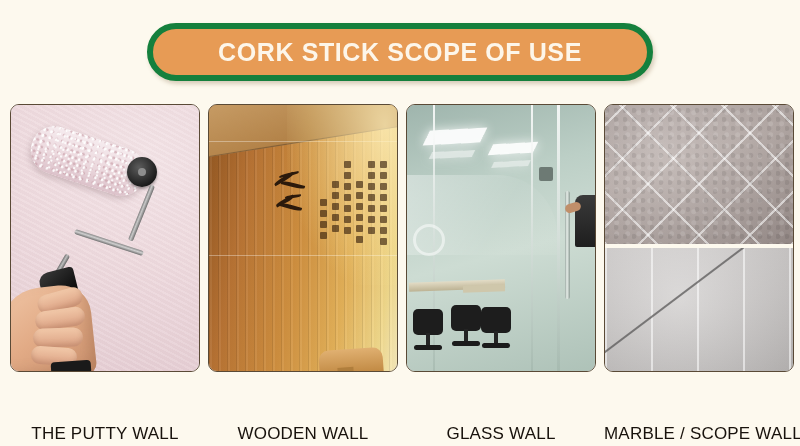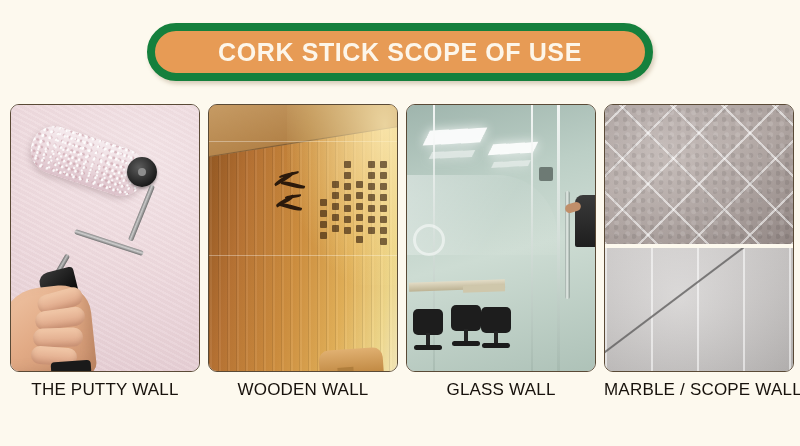--- a/index.html
+++ b/index.html
@@ -24,21 +24,21 @@
     height: 60px;
     display: flex;
     align-items: center;
     justify-content: center;
   }
   #banner {
     width: 506px;
     height: 58px;
     border-radius: 29px;
     background: #e79b55;
-    border: 8px solid #15803d;
+    border: 6px solid #15803d;
     box-shadow: 2px 3px 4px rgba(120, 90, 50, 0.28);
     display: flex;
     align-items: center;
     justify-content: center;
     box-sizing: border-box;
   }
   #banner-title {
     color: #fdf6ea;
     font-size: 25px;
     font-weight: bold;
@@ -518,20 +518,21 @@
     gap: 8px;
   }
   .caption {
     width: 190px;
     text-align: center;
     font-size: 17px;
     font-weight: normal;
     color: #18120c;
     letter-spacing: 0.2px;
     white-space: nowrap;
+    margin-top: 44px;
   }
 </style>
 </head>
 <body>
 
 <div id="banner-wrap">
   <div id="banner">
     <span id="banner-title">CORK STICK SCOPE OF USE</span>
   </div>
 </div>

